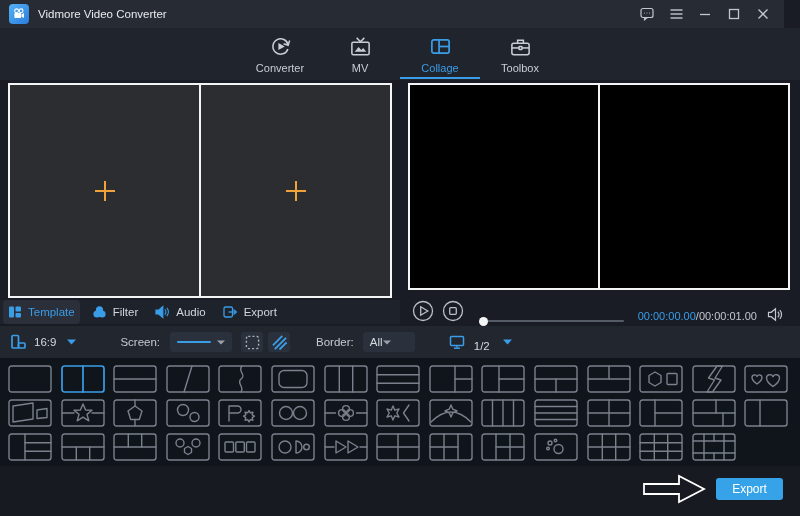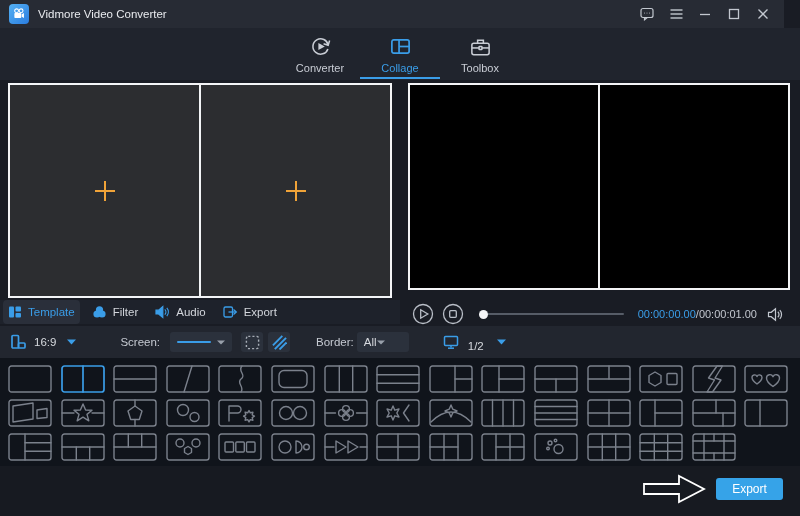--- a/index.html
+++ b/index.html
@@ -37,21 +37,21 @@
 
   .subtabs { margin-top:2px; height:24px; background:#1e222b; display:flex; align-items:center; padding-left:3px; }
   .subtab { height:24px; display:flex; align-items:center; gap:6px; padding:0 5px; font-size:11.5px; color:#d3d6dc; margin-right:7px; border-radius:4px; }
   .subtab.active { background:#2a2f3a; color:var(--accent); }
   .subtab svg { display:block; }
 
   .preview { margin:3px 10px 0 8px; height:207px; border:2px solid #f3f4f6; background:#000; display:flex; }
   .preview-cell { flex:1; background:#000; }
   .preview-cell:first-child { border-right:2px solid #f3f4f6; }
 
-  .playbar { height:32px; display:flex; align-items:center; padding:0 16px 0 12px;margin-top:8px; }
+  .playbar { height:32px; display:flex; align-items:flex-end; padding:0 16px 0 12px; }
   .pb-btn { width:22px; height:22px; margin-right:8px; color:#b9bec7; }
   .pb-btn svg { display:block; }
   .pb-track { flex:1; height:2px; background:#565c67; border-radius:1px; position:relative; margin:0 14px 0 8px; }
   .pb-dot { position:absolute; top:-3.5px; width:9px; height:9px; border-radius:50%; background:#f4f5f7; }
   .pb-time { font-size:11px; white-space:nowrap; color:#c3c7cf; }
   .pb-time .cur { color:var(--accent); }
   .vol-icon { margin-left:10px; color:#c3c8d0; display:flex; }
 
   
   .toolbar { position:absolute; top:326px; left:0; right:0; height:32px; background:#22262f; display:flex; align-items:center; padding-left:10px; font-size:11.5px; }
@@ -134,20 +134,30 @@
     <div class="nav-tabs" id="nav-tabs">
         <div class="nav-tab">
           <span class="nav-icon">
             <svg width="23" height="23" viewBox="0 0 24 24" fill="none" stroke="currentColor" stroke-width="1.6">
               <path d="M19.7 14.5 a8 8 0 1 1 0.3-3.8"></path>
               <polyline points="21.5,5.8 20,10.7 15.2,9.2"></polyline>
               <polygon points="9.8,8.3 16.5,12 9.8,15.7" fill="currentColor" stroke="none"></polygon>
             </svg>
           </span>
           <span class="nav-label">Converter</span>
+        </div>
+        <div class="nav-tab">
+          <span class="nav-icon">
+            <svg width="23" height="23" viewBox="0 0 24 24" fill="none" stroke="currentColor" stroke-width="1.6">
+              <rect x="3" y="7.5" width="18" height="13" rx="1.5"></rect>
+              <polyline points="8,3 12,7 16,3"></polyline>
+              <path d="M6 17.5 l4,-5 2.8,3.2 2,-2.2 3.2,4 z" fill="currentColor" stroke="none"></path>
+            </svg>
+          </span>
+          <span class="nav-label">MV</span>
         </div>
         <div class="nav-tab active">
           <span class="nav-icon">
             <svg width="23" height="23" viewBox="0 0 24 24" fill="none" stroke="currentColor" stroke-width="1.8">
               <rect x="3" y="5" width="18" height="14" rx="2"></rect>
               <line x1="10.5" y1="5" x2="10.5" y2="19"></line>
               <line x1="10.5" y1="12" x2="21" y2="12"></line>
             </svg>
           </span>
           <span class="nav-label">Collage</span>
@@ -294,21 +304,21 @@
     </span>
     <span class="sq-btn stripes-icon" style="margin-left:5px;">
       <svg width="15" height="15" viewBox="0 0 16 16" stroke="currentColor" stroke-width="2">
         <line x1="1" y1="11" x2="11" y2="1"></line>
           <line x1="3" y1="15" x2="15" y2="3"></line>
           <line x1="8" y1="15.5" x2="15.5" y2="8"></line>
       </svg>
     </span>
 
     <span class="tool-label" style="margin-left:26px;">Border:</span>
-    <span class="select-box" style="margin-left:3px;width:52px;">
+    <span class="select-box" style="margin-left:9px;width:52px;">
       <span>All</span>
       <span class="caret caret-gray">
         <svg width="8" height="5" viewBox="0 0 8 5">
             <polygon points="0,0.5 8,0.5 4,4.5" fill="currentColor"></polygon>
           </svg>
       </span>
     </span>
 
     <span class="accent-ic" style="margin-left:34px;">
       <svg width="16" height="16" viewBox="0 0 16 16" fill="none" stroke="currentColor" stroke-width="1.5">

